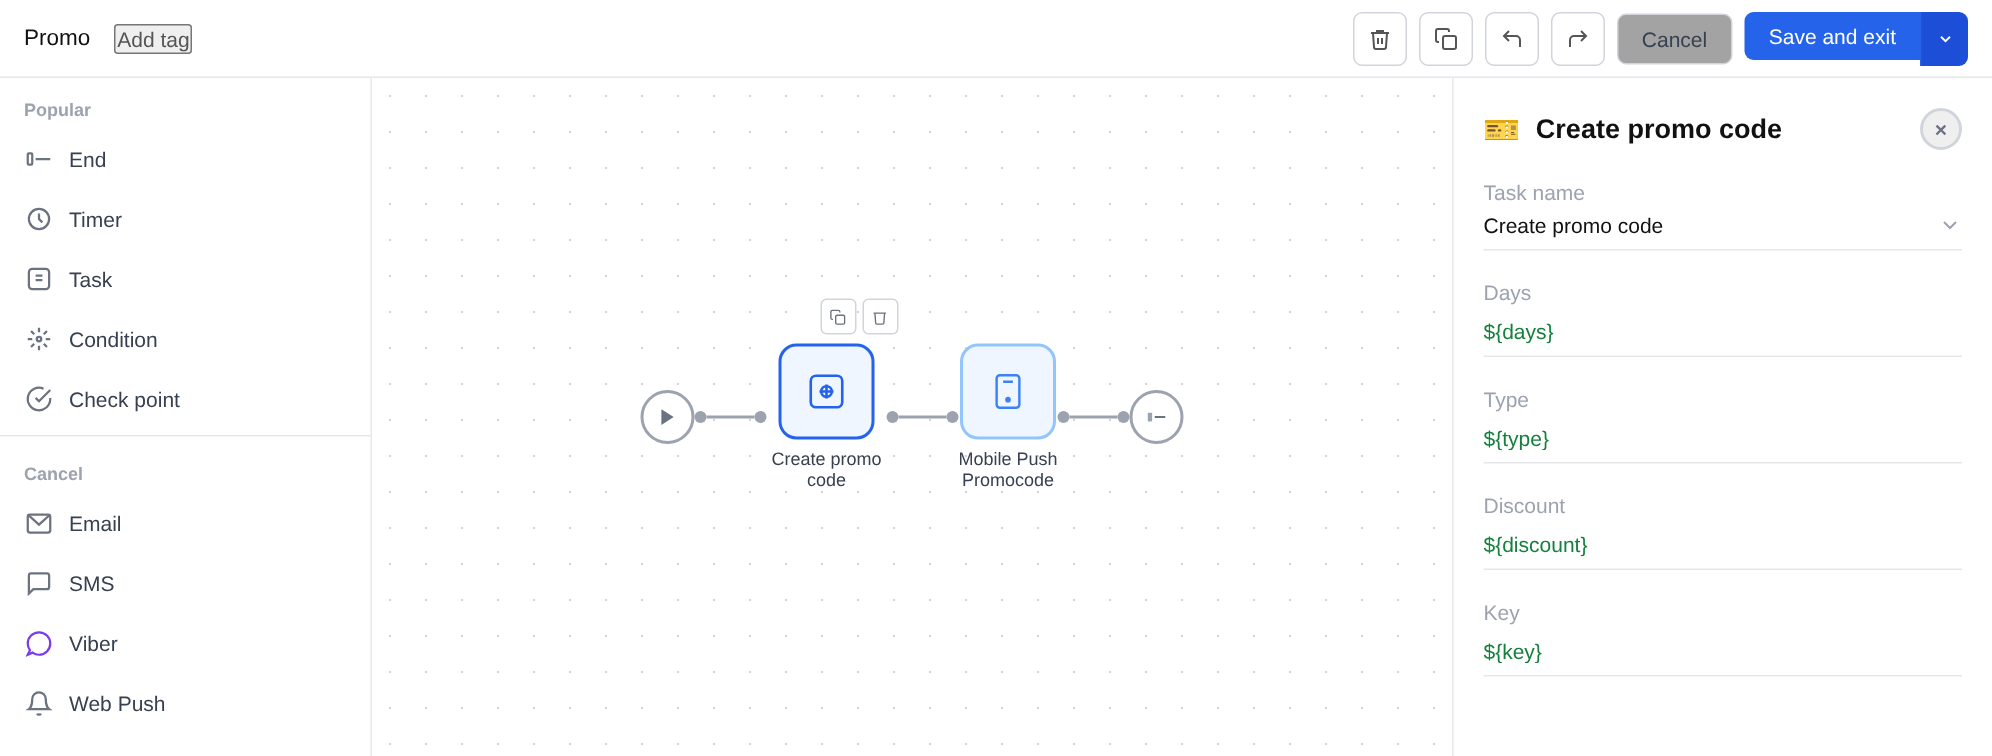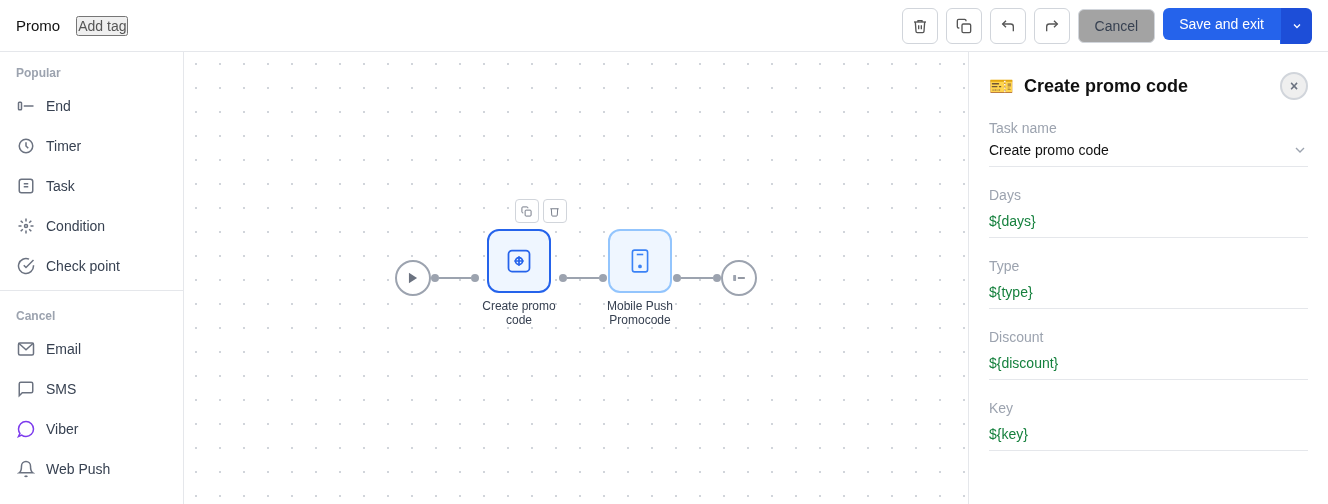--- a/index.html
+++ b/index.html
@@ -33,21 +33,21 @@
       width: 32px; height: 36px; background: #1d4ed8; border: none; color: #fff;
       border-radius: 0 6px 6px 0; cursor: pointer; display: flex; align-items: center; justify-content: center;
       border-left: 1px solid #2563eb;
     }
 
     
     .main { display: flex; flex: 1; overflow: hidden; }
 
     
     .sidebar {
-      width: 184px; border-right: 1px solid #e5e7eb; background: #fff;
+      width: 248px; border-right: 1px solid #e5e7eb; background: #fff;
       overflow-y: auto; flex-shrink: 0;
     }
     .sidebar-section-title {
       font-size: 12px; font-weight: 600; color: #9ca3af; padding: 14px 16px 6px;
       text-transform: none; letter-spacing: 0;
     }
     .sidebar-item {
       display: flex; align-items: center; gap: 10px; padding: 10px 16px;
       cursor: pointer; color: #374151; font-size: 14px;
     }

